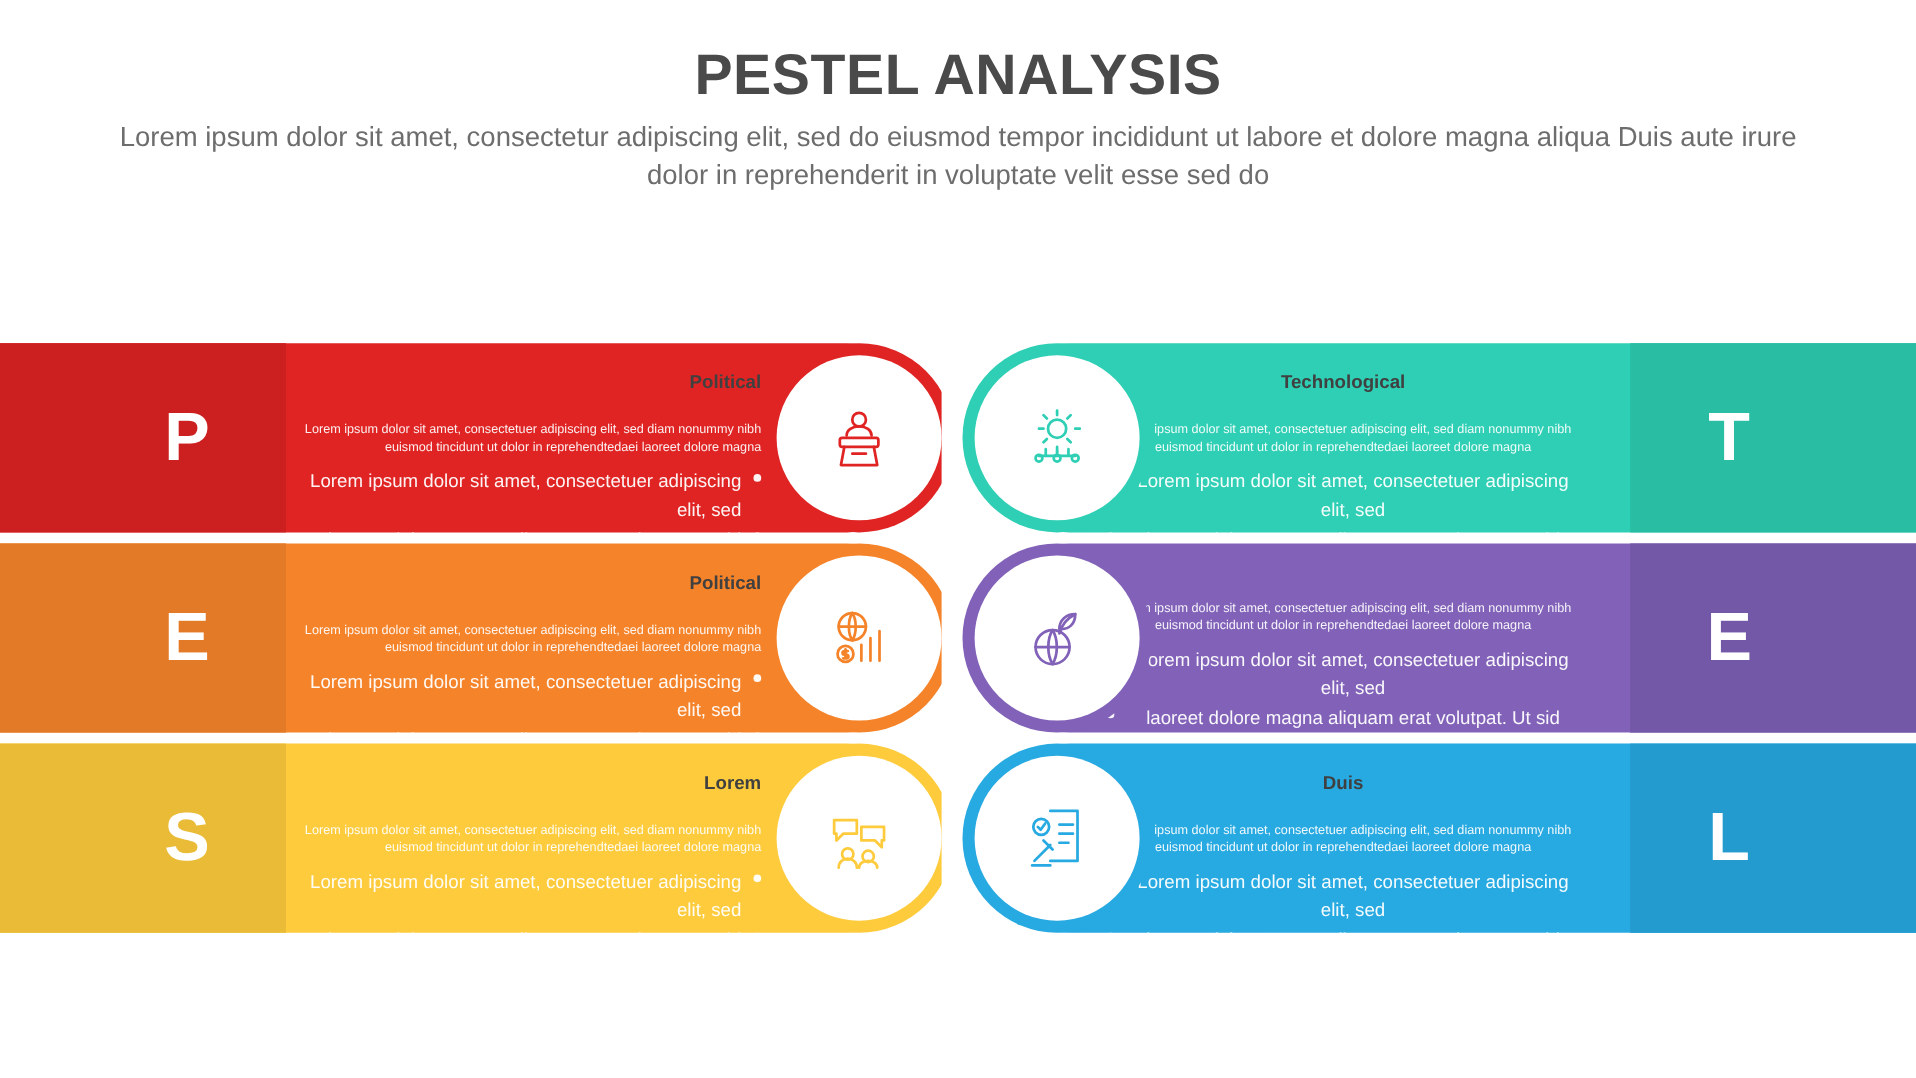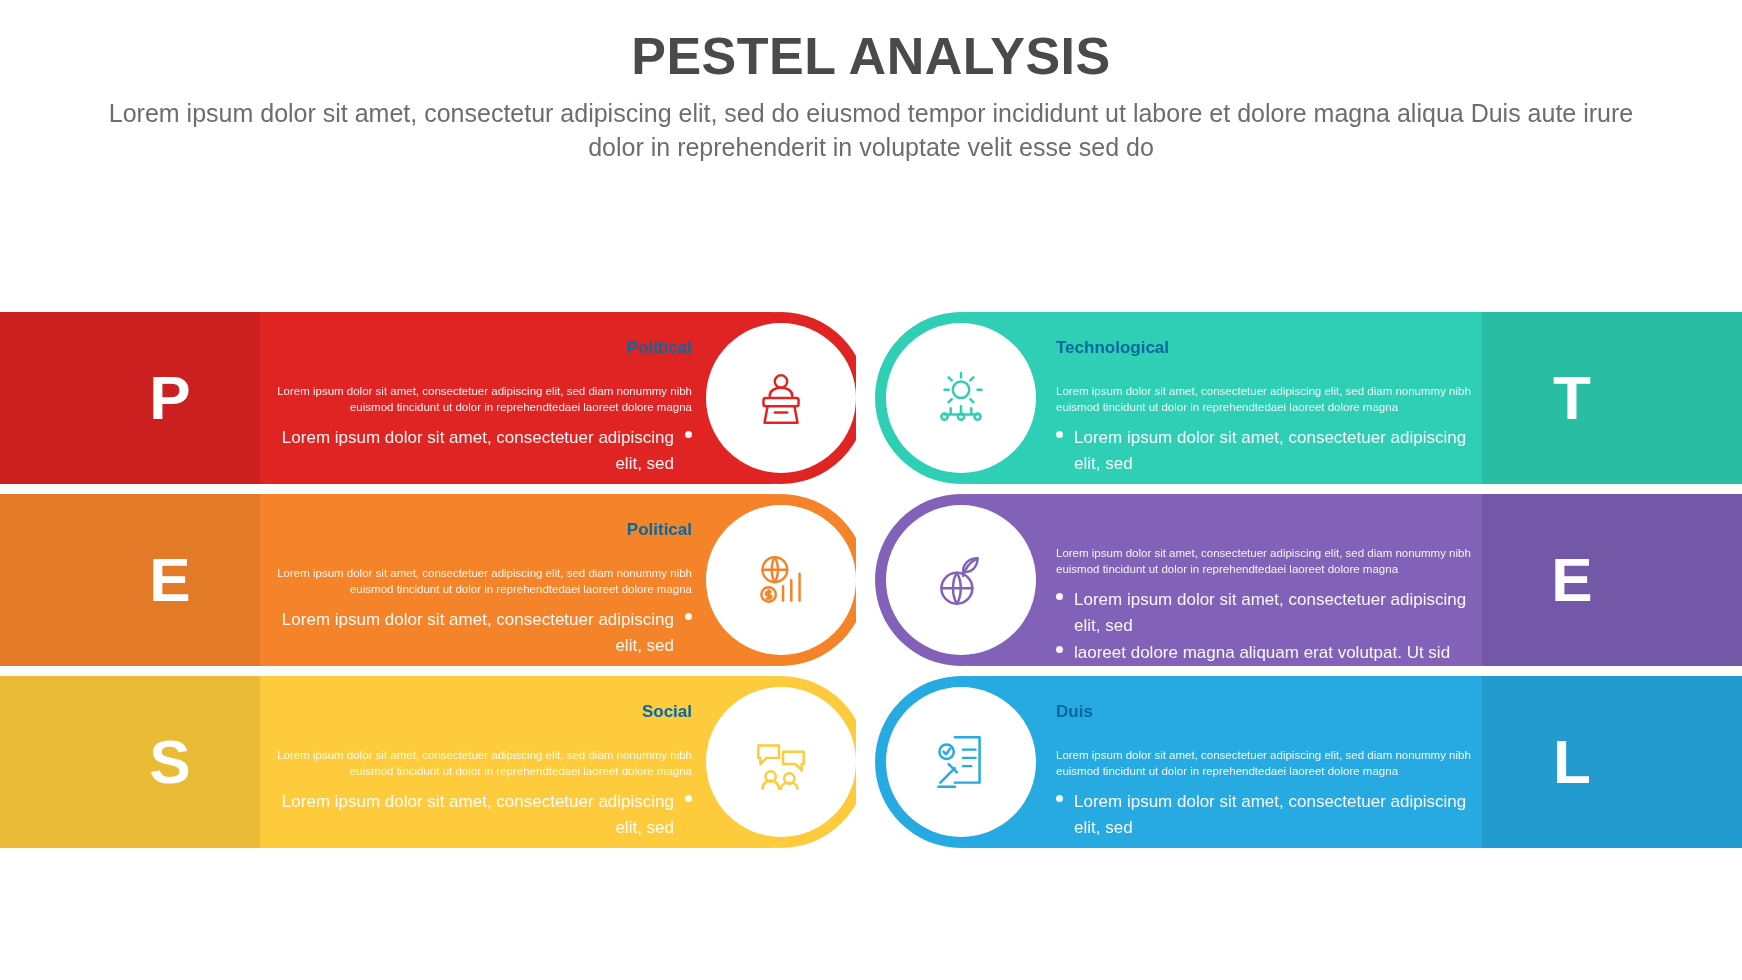--- a/index.html
+++ b/index.html
@@ -6,21 +6,21 @@
   html, body {
     width: 1742px;
     height: 980px;
     background: #ffffff;
     font-family: "Liberation Sans", sans-serif;
     overflow: hidden;
   }
   .page { position: relative; width: 1742px; height: 980px; }
 
   
-  .header { padding-top: 28px; text-align: center; }
+  .header { padding-top: 40px; text-align: center; }
   .title {
     font-size: 52px;
     font-weight: bold;
     color: #4a4a4a;
     letter-spacing: 0.5px;
     line-height: 1.1;
   }
   .subtitle {
     margin: 12px auto 0;
     width: 1580px;
@@ -72,26 +72,26 @@
   .letter.l { left: 110px; }
   .letter.r { right: 110px; }
 
   
   .txt {
     position: absolute;
     top: 26px;
     width: 430px;
   }
   .txt.l { left: 262px; text-align: right; }
-  .txt.r { left: 1056px; text-align: left; }
+  .txt.r { left: 1006px; text-align: center; }
 
   .hd {
     font-size: 17px;
     font-weight: bold;
-    color: #0369a1;
+    color: #404040;
     margin-bottom: 6px;
   }
   .desc {
     font-size: 11.5px;
     color: rgba(255,255,255,0.92);
     line-height: 1.35;
     margin-bottom: 10px;
     margin-top: 26px;
   }
   .bullets { list-style: none; }
@@ -236,21 +236,21 @@
           <path d="M48 11c-8 4-12 9-14 17"></path>
         </svg>
       </div>
     </div>
 
     <div class="row">
       <div class="bar left" style="background:#fdcb3c"></div>
       <div class="edge l" style="background:#e9bb37"></div>
       <div class="letter l">S</div>
       <div class="txt l">
-        <div class="hd">Social</div>
+        <div class="hd">Lorem</div>
         <div class="desc">Lorem ipsum dolor sit amet, consectetuer adipiscing elit, sed diam nonummy nibh euismod tincidunt ut dolor in reprehendtedaei laoreet dolore magna</div>
         <ul class="bullets">
           <li>Lorem ipsum dolor sit amet, consectetuer adipiscing elit, sed</li>
           <li>laoreet dolore magna aliquam erat volutpat. Ut sid enim ad minim</li>
         </ul>
       </div>
       <div class="circ l" style="box-shadow:0 0 0 11px #fdcb3c">
         <svg viewBox="0 0 64 64" fill="none" stroke="#fdcb3c" stroke-width="2.4" stroke-linecap="round" stroke-linejoin="round">
           <path d="M10 16h20v12H18l-6 6v-6h-2z"></path>
           <path d="M34 22h20v12h-2v6l-6-6H34z"></path>

